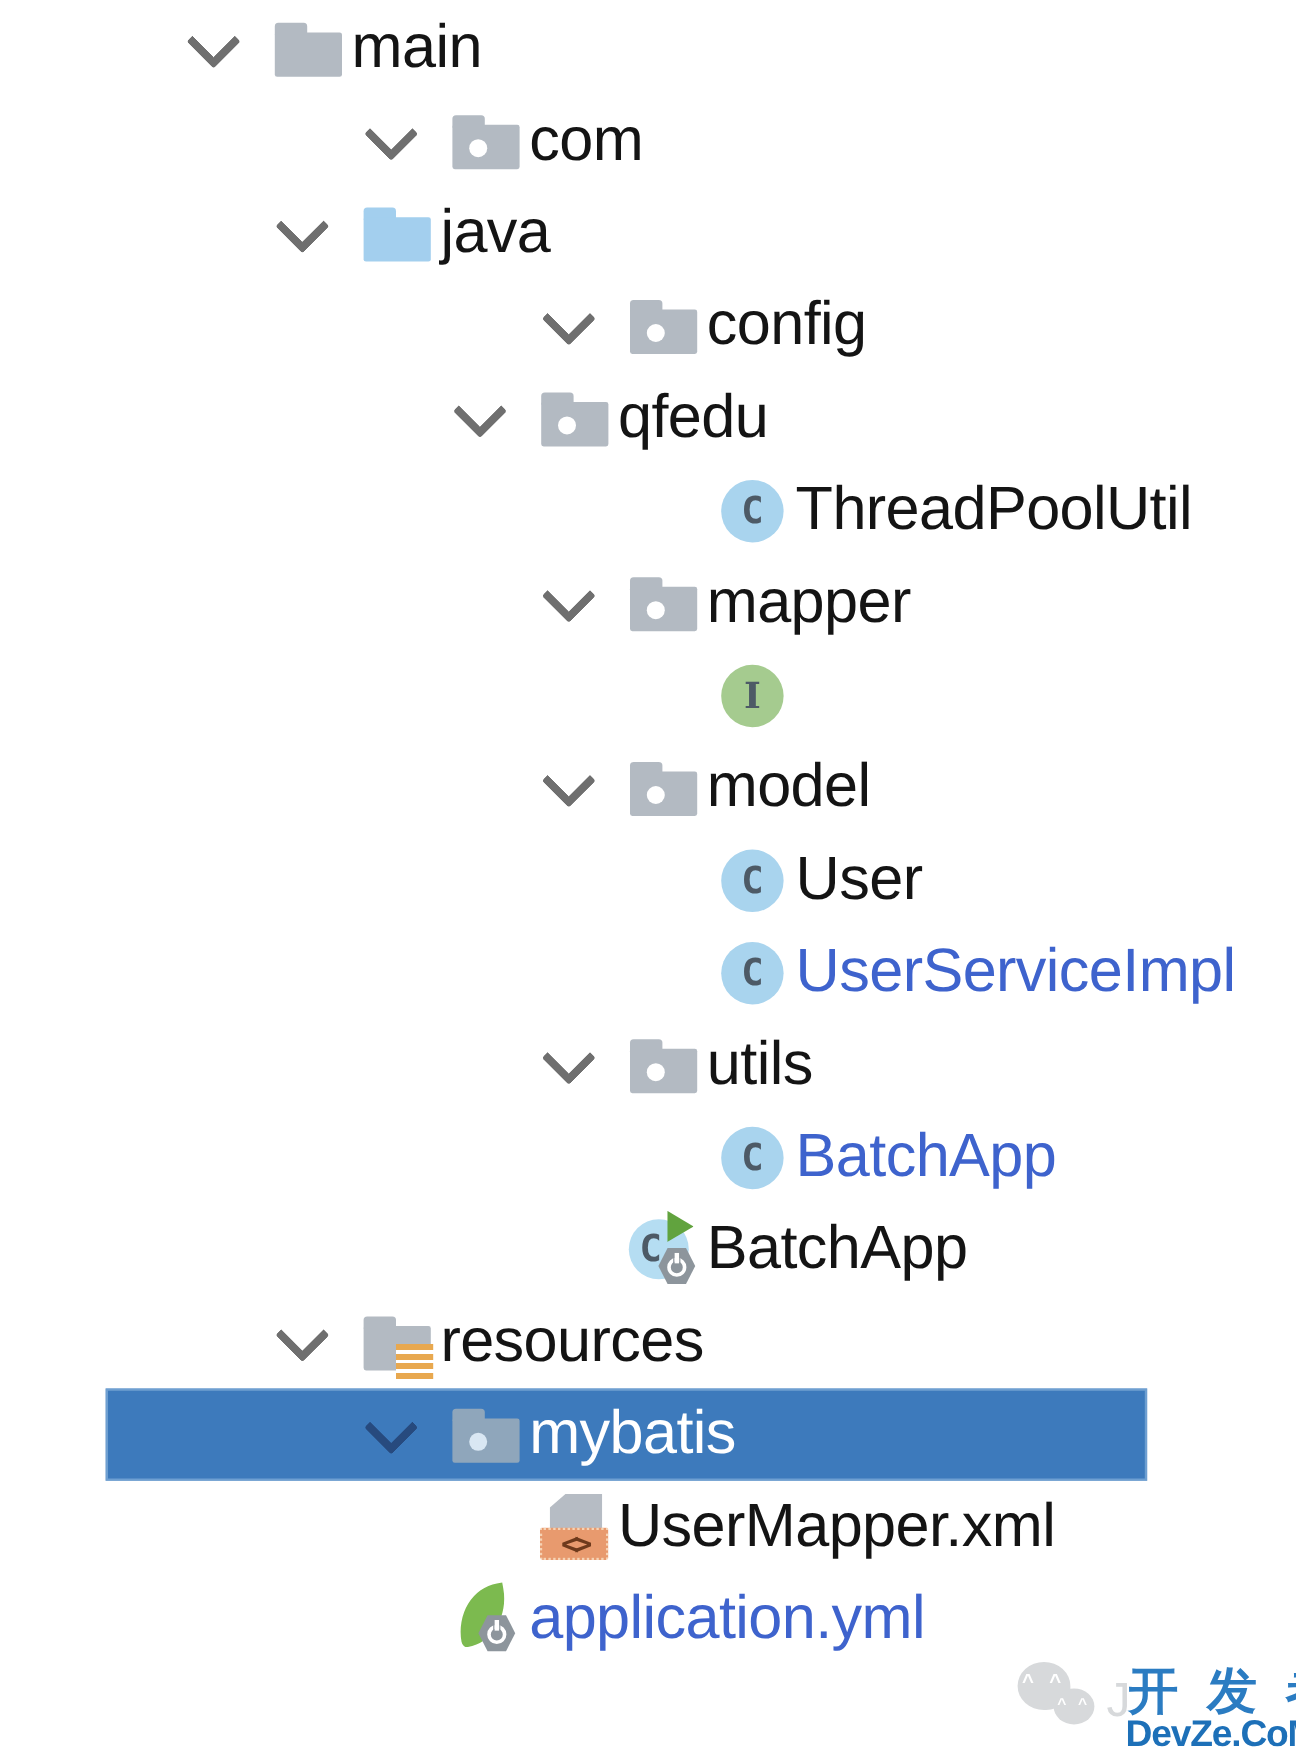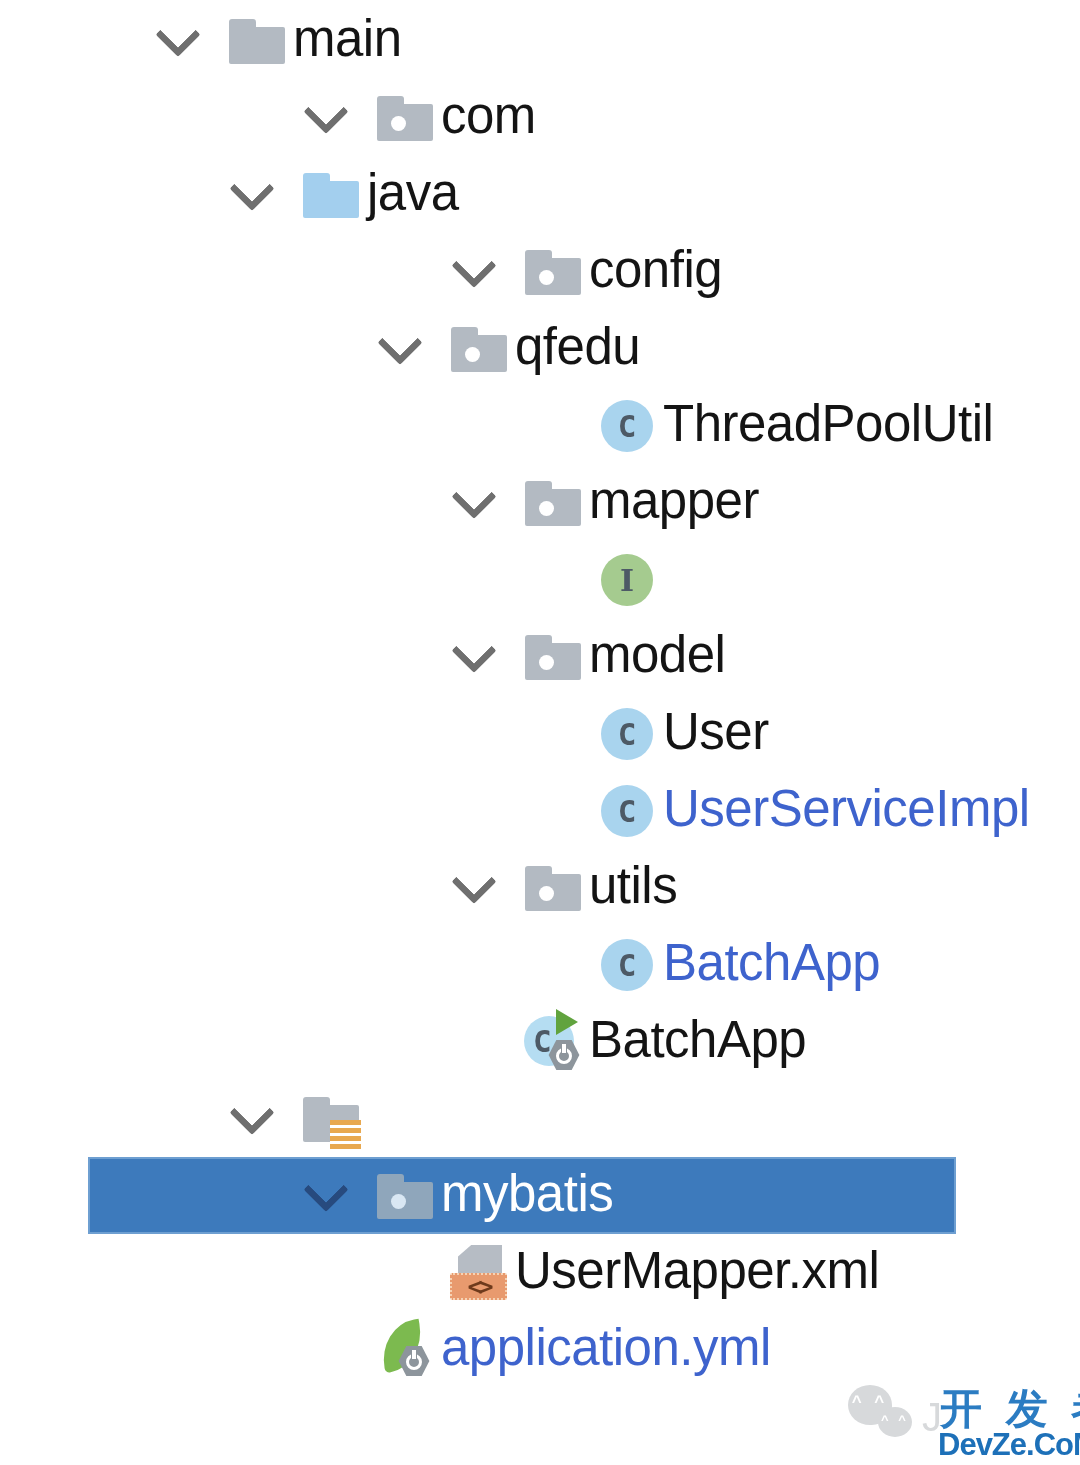--- a/index.html
+++ b/index.html
@@ -288,20 +288,21 @@
         <span class="label">BatchApp</span>
       </div>
       <div class="row">
         <span class="indent" style="width: 229px;"></span>
         <span class="chev"></span>
         <span class="icon folder-resources">
           <i class="ftab"></i>
           <i class="fbody"></i>
           <i class="res-badge"></i>
         </span>
+        <span class="label">resources</span>
       </div>
       <div class="row selected">
         <span class="rowbg"></span>
         <span class="indent" style="width: 303px;"></span>
         <span class="chev"></span>
         <span class="icon package">
           <i class="ftab"></i>
           <i class="fbody"></i>
           <i class="dot"></i>
         </span>

